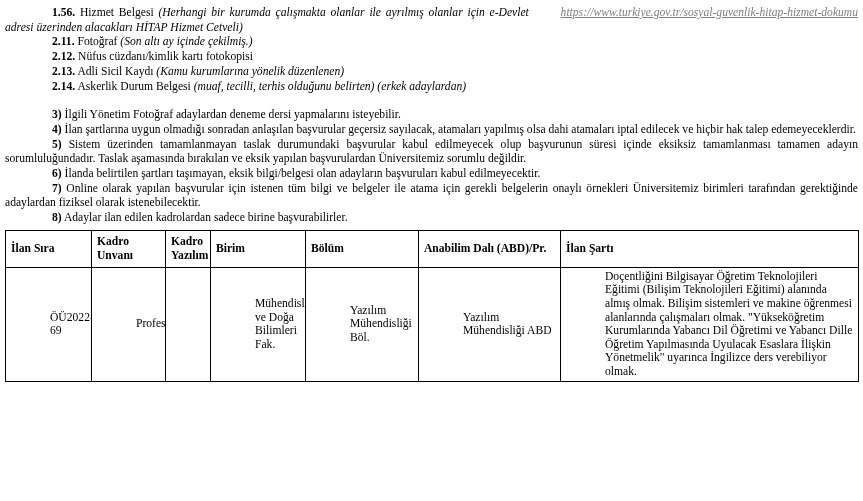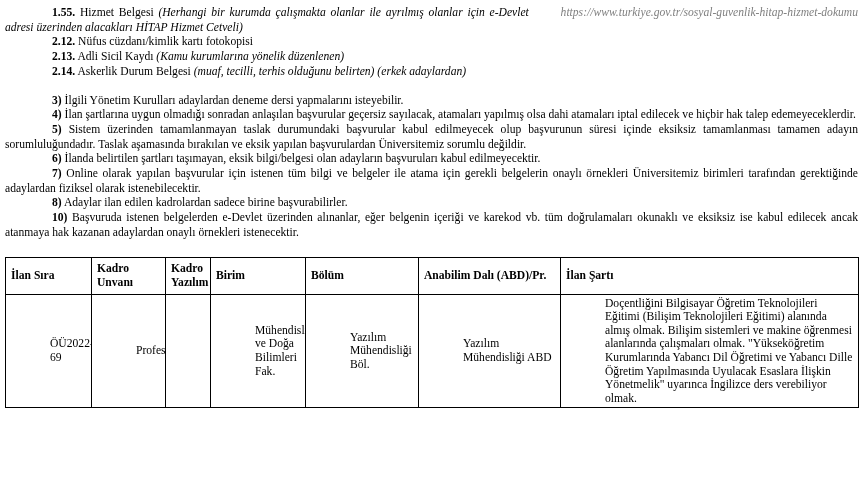--- a/index.html
+++ b/index.html
@@ -20,29 +20,30 @@
     font-size: 11.6px;
     line-height: 14.7px;
     text-align: justify;
     text-indent: 47px;
   }
   .num { font-weight: bold; }
   .it { font-style: italic; }
   .doc-link {
     color: #7f7f7f;
     font-style: italic;
+    text-decoration: underline;
     cursor: pointer;
     margin-left: 27px;
   }
   .blank-gap { height: 14px; }
   table.positions {
     border-collapse: collapse;
     table-layout: fixed;
     width: 853px;
-    margin-top: 16px;
+    margin-top: 4px;
   }
   table.positions th, table.positions td {
     border: 1.4px solid #000;
     font-size: 11.6px;
     line-height: 13.6px;
     padding: 2px 4px 2px 5px;
     text-align: left;
     overflow: hidden;
   }
   table.positions th {
@@ -56,54 +57,55 @@
     padding-left: 44px;
   }
   td.cell-center { text-align: center; }
   td.cell-top { vertical-align: top; }
 </style>
 </head>
 <body>
 
 <div class="page">
 
-  <p class="para"><span class="num">1.55.</span>
+  <p class="para"><span class="num">1.56.</span>
     <span>Hizmet Belgesi</span>
     <span class="it">(Herhangi bir kurumda çalışmakta olanlar ile ayrılmış olanlar için e-Devlet</span>
     <a class="doc-link">https://www.turkiye.gov.tr/sosyal-guvenlik-hitap-hizmet-dokumu</a>
     <span class="it">adresi üzerinden alacakları HİTAP Hizmet Cetveli)</span></p>
 
+  <p class="para"><span class="num">2.11.</span>
+    <span>Fotoğraf</span>
+    <span class="it">(Son altı ay içinde çekilmiş.)</span></p>
 
   <p class="para"><span class="num">2.12.</span>
     <span>Nüfus cüzdanı/kimlik kartı fotokopisi</span></p>
 
   <p class="para"><span class="num">2.13.</span>
     <span>Adli Sicil Kaydı</span>
     <span class="it">(Kamu kurumlarına yönelik düzenlenen)</span></p>
 
   <p class="para"><span class="num">2.14.</span>
     <span>Askerlik Durum Belgesi</span>
     <span class="it">(muaf, tecilli, terhis olduğunu belirten) (erkek adaylardan)</span></p>
 
   <div class="blank-gap"></div>
 
   <p class="para"><span class="num">3)</span>
-    <span>İlgili Yönetim Kurulları adaylardan deneme dersi yapmalarını isteyebilir.</span></p>
+    <span>İlgili Yönetim Fotoğraf adaylardan deneme dersi yapmalarını isteyebilir.</span></p>
   <p class="para"><span class="num">4)</span>
     <span>İlan şartlarına uygun olmadığı sonradan anlaşılan başvurular geçersiz sayılacak, atamaları yapılmış olsa dahi atamaları iptal edilecek ve hiçbir hak talep edemeyeceklerdir.</span></p>
   <p class="para"><span class="num">5)</span>
     <span>Sistem üzerinden tamamlanmayan taslak durumundaki başvurular kabul edilmeyecek olup başvurunun süresi içinde eksiksiz tamamlanması tamamen adayın sorumluluğundadır. Taslak aşamasında bırakılan ve eksik yapılan başvurulardan Üniversitemiz sorumlu değildir.</span></p>
   <p class="para"><span class="num">6)</span>
     <span>İlanda belirtilen şartları taşımayan, eksik bilgi/belgesi olan adayların başvuruları kabul edilmeyecektir.</span></p>
   <p class="para"><span class="num">7)</span>
     <span>Online olarak yapılan başvurular için istenen tüm bilgi ve belgeler ile atama için gerekli belgelerin onaylı örnekleri Üniversitemiz birimleri tarafından gerektiğinde adaylardan fiziksel olarak istenebilecektir.</span></p>
   <p class="para"><span class="num">8)</span>
     <span>Adaylar ilan edilen kadrolardan sadece birine başvurabilirler.</span></p>
-  <p class="para"><span class="num">10)</span>
-    <span>Başvuruda istenen belgelerden e-Devlet üzerinden alınanlar, eğer belgenin içeriği ve karekod vb. tüm doğrulamaları okunaklı ve eksiksiz ise kabul edilecek ancak atanmaya hak kazanan adaylardan onaylı örnekleri istenecektir.</span></p>
 
   <table class="positions">
     <colgroup>
       <col style="width:86px">
       <col style="width:74px">
       <col style="width:45px">
       <col style="width:95px">
       <col style="width:113px">
       <col style="width:142px">
       <col style="width:298px">

